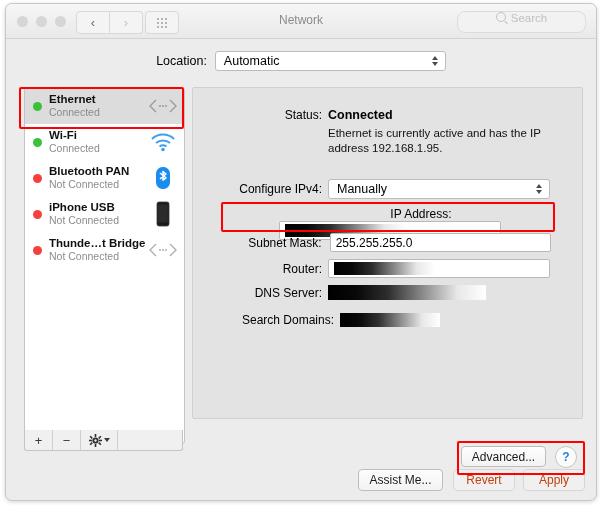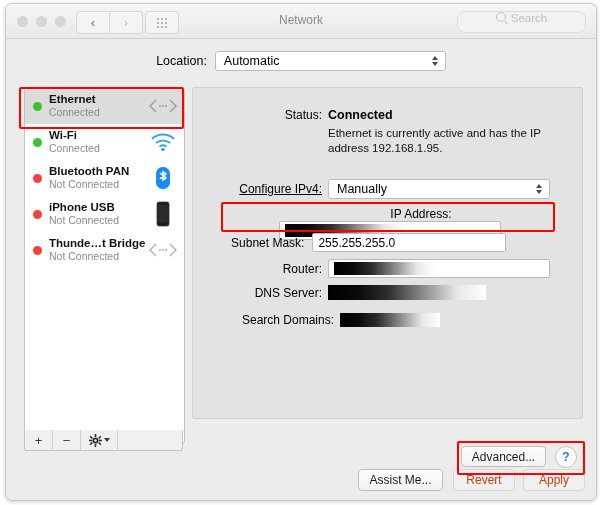--- a/index.html
+++ b/index.html
@@ -268,38 +268,38 @@
 
   <div class="detail"></div>
 
   <div class="drow" style="left:186px;top:104px;width:389px;">
     <div class="dlabel" style="width:130px;">Status:</div>
     <div class="statusval" style="margin-left:6px;">Connected</div>
   </div>
   <div class="statusdesc">Ethernet is currently active and has the IP address 192.168.1.95.</div>
 
   <div class="drow" style="left:186px;top:175px;width:389px;">
-    <div class="dlabel" style="width:130px;text-decoration:underline;">Configure IPv4:</div>
+    <div class="dlabel" style="width:130px;">Configure IPv4:</div>
     <div class="popup" style="margin-left:6px;width:222px;">
       <span>Manually</span>
       <span class="chev">
           <i class="up"></i>
           <i class="dn"></i>
         </span>
     </div>
   </div>
 
   <div class="drow" style="left:186px;top:203px;width:389px;flex-direction:column;">
     <div class="dlabel" style="width:130px;">IP Address:</div>
     <div class="field" style="margin-left:6px;width:222px;">
       <div class="redact" style="width:58%;"></div>
     </div>
   </div>
 
-  <div class="drow" style="left:186px;top:229px;width:314px;">
+  <div class="drow" style="left:186px;top:229px;width:359px;">
     <div class="dlabel" style="width:130px;">Subnet Mask:</div>
     <div class="field" style="margin-left:8px;width:222px;">255.255.255.0</div>
   </div>
 
   <div class="drow" style="left:186px;top:281px;width:389px;">
     <div class="dlabel" style="width:130px;">DNS Server:</div>
     <div style="margin-left:6px;width:222px;">
       <div class="redact" style="width:71%;height:15px;"></div>
     </div>
   </div>

